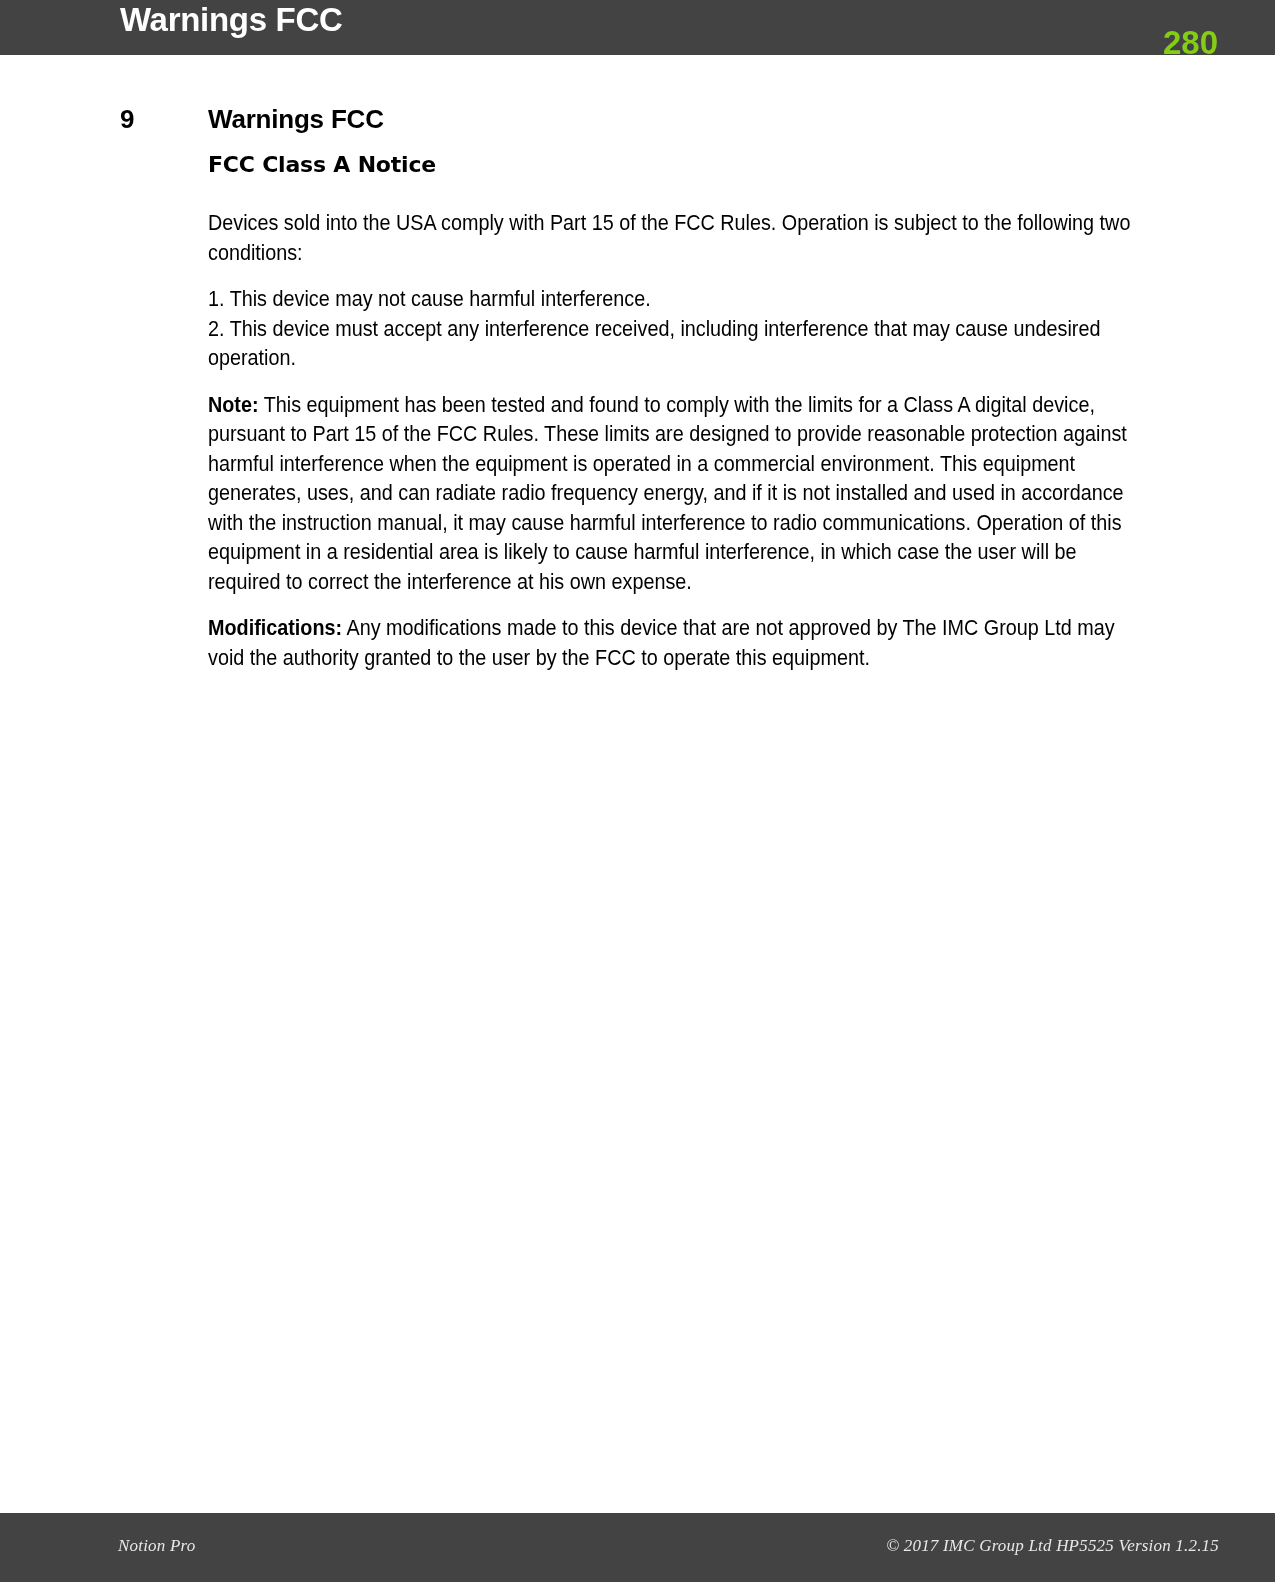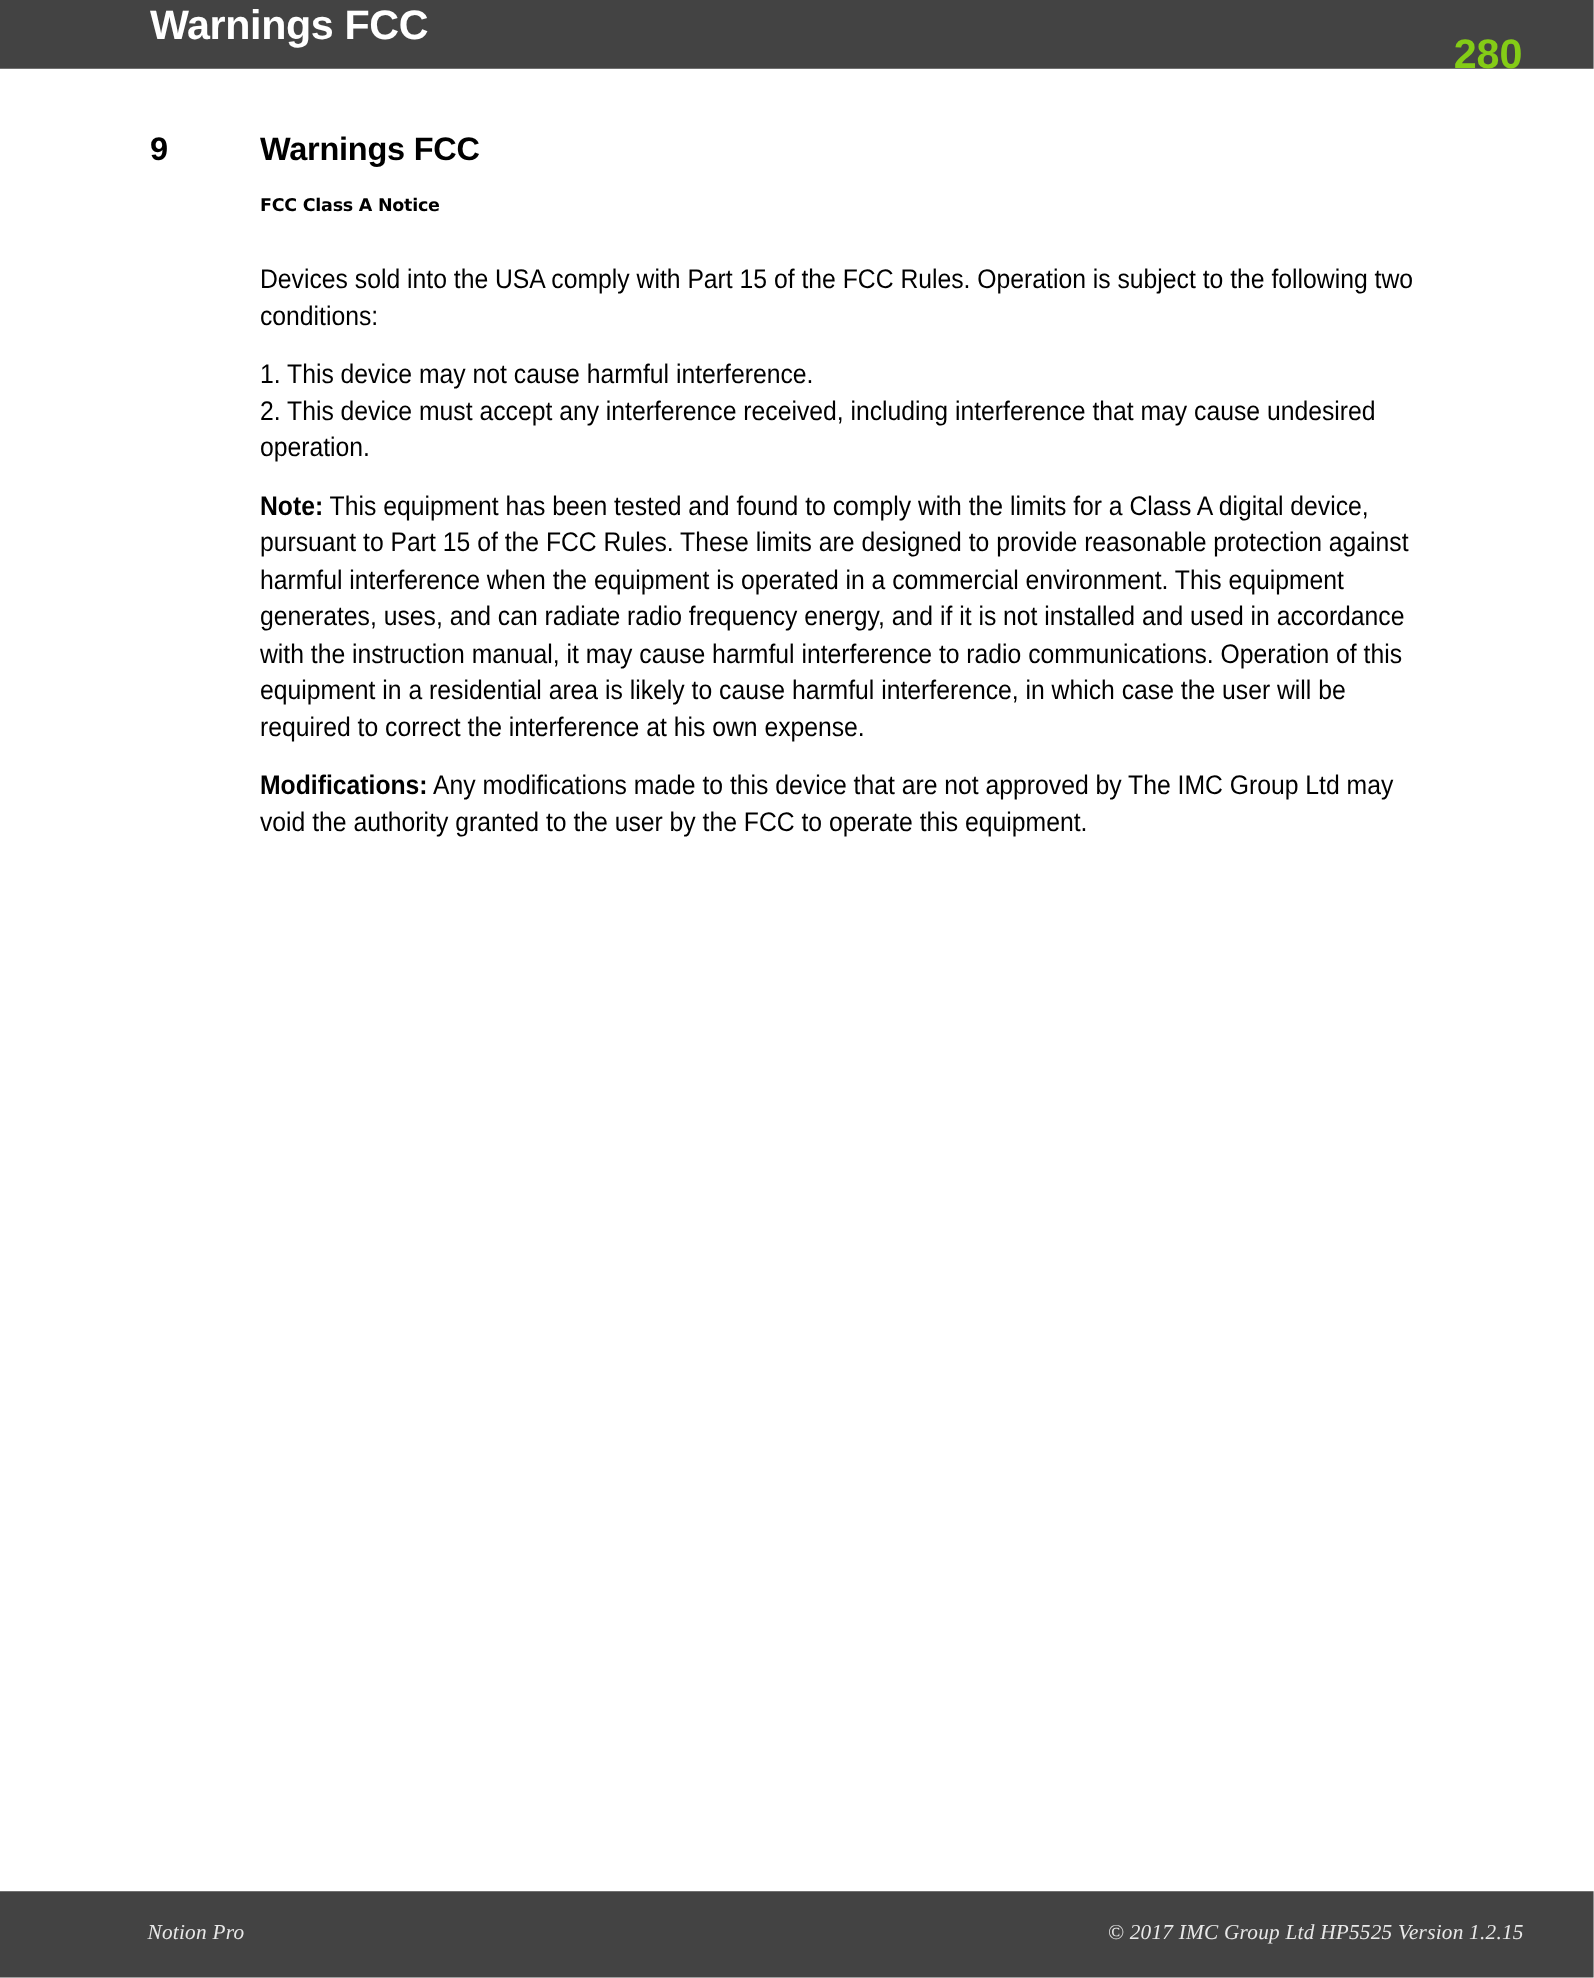--- a/index.html
+++ b/index.html
@@ -88,21 +88,21 @@
     line-height: 34px;
     letter-spacing: -0.2px;
     white-space: nowrap;
   }
 
   .section-subheading {
     position: absolute;
     left: 208px;
     top: 96px;
     font-family: "DejaVu Sans", sans-serif;
-    font-size: 14px;
+    font-size: 22px;
     font-weight: bold;
     color: #000000;
     line-height: 28px;
     letter-spacing: -0.2px;
     white-space: nowrap;
   }
 
   .content-col {
     position: absolute;
     left: 208px;

